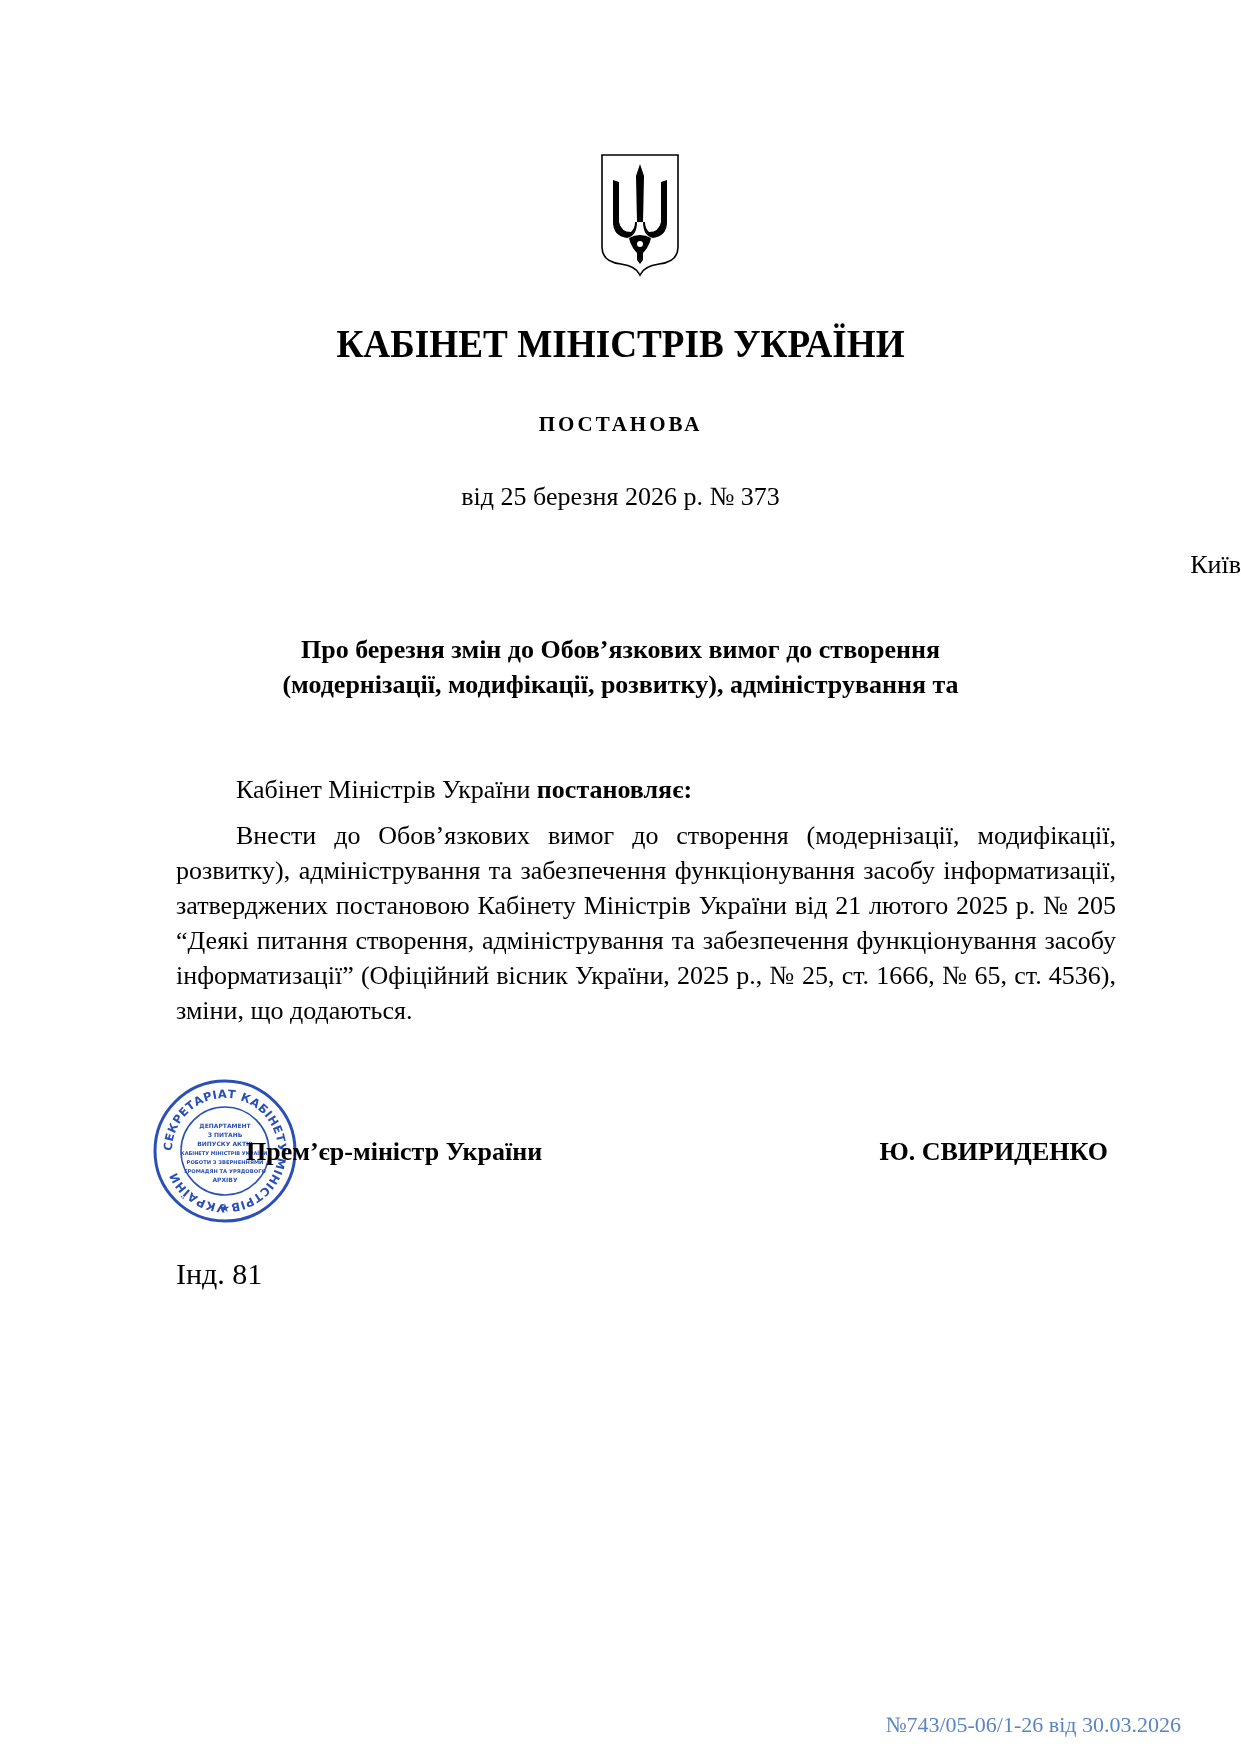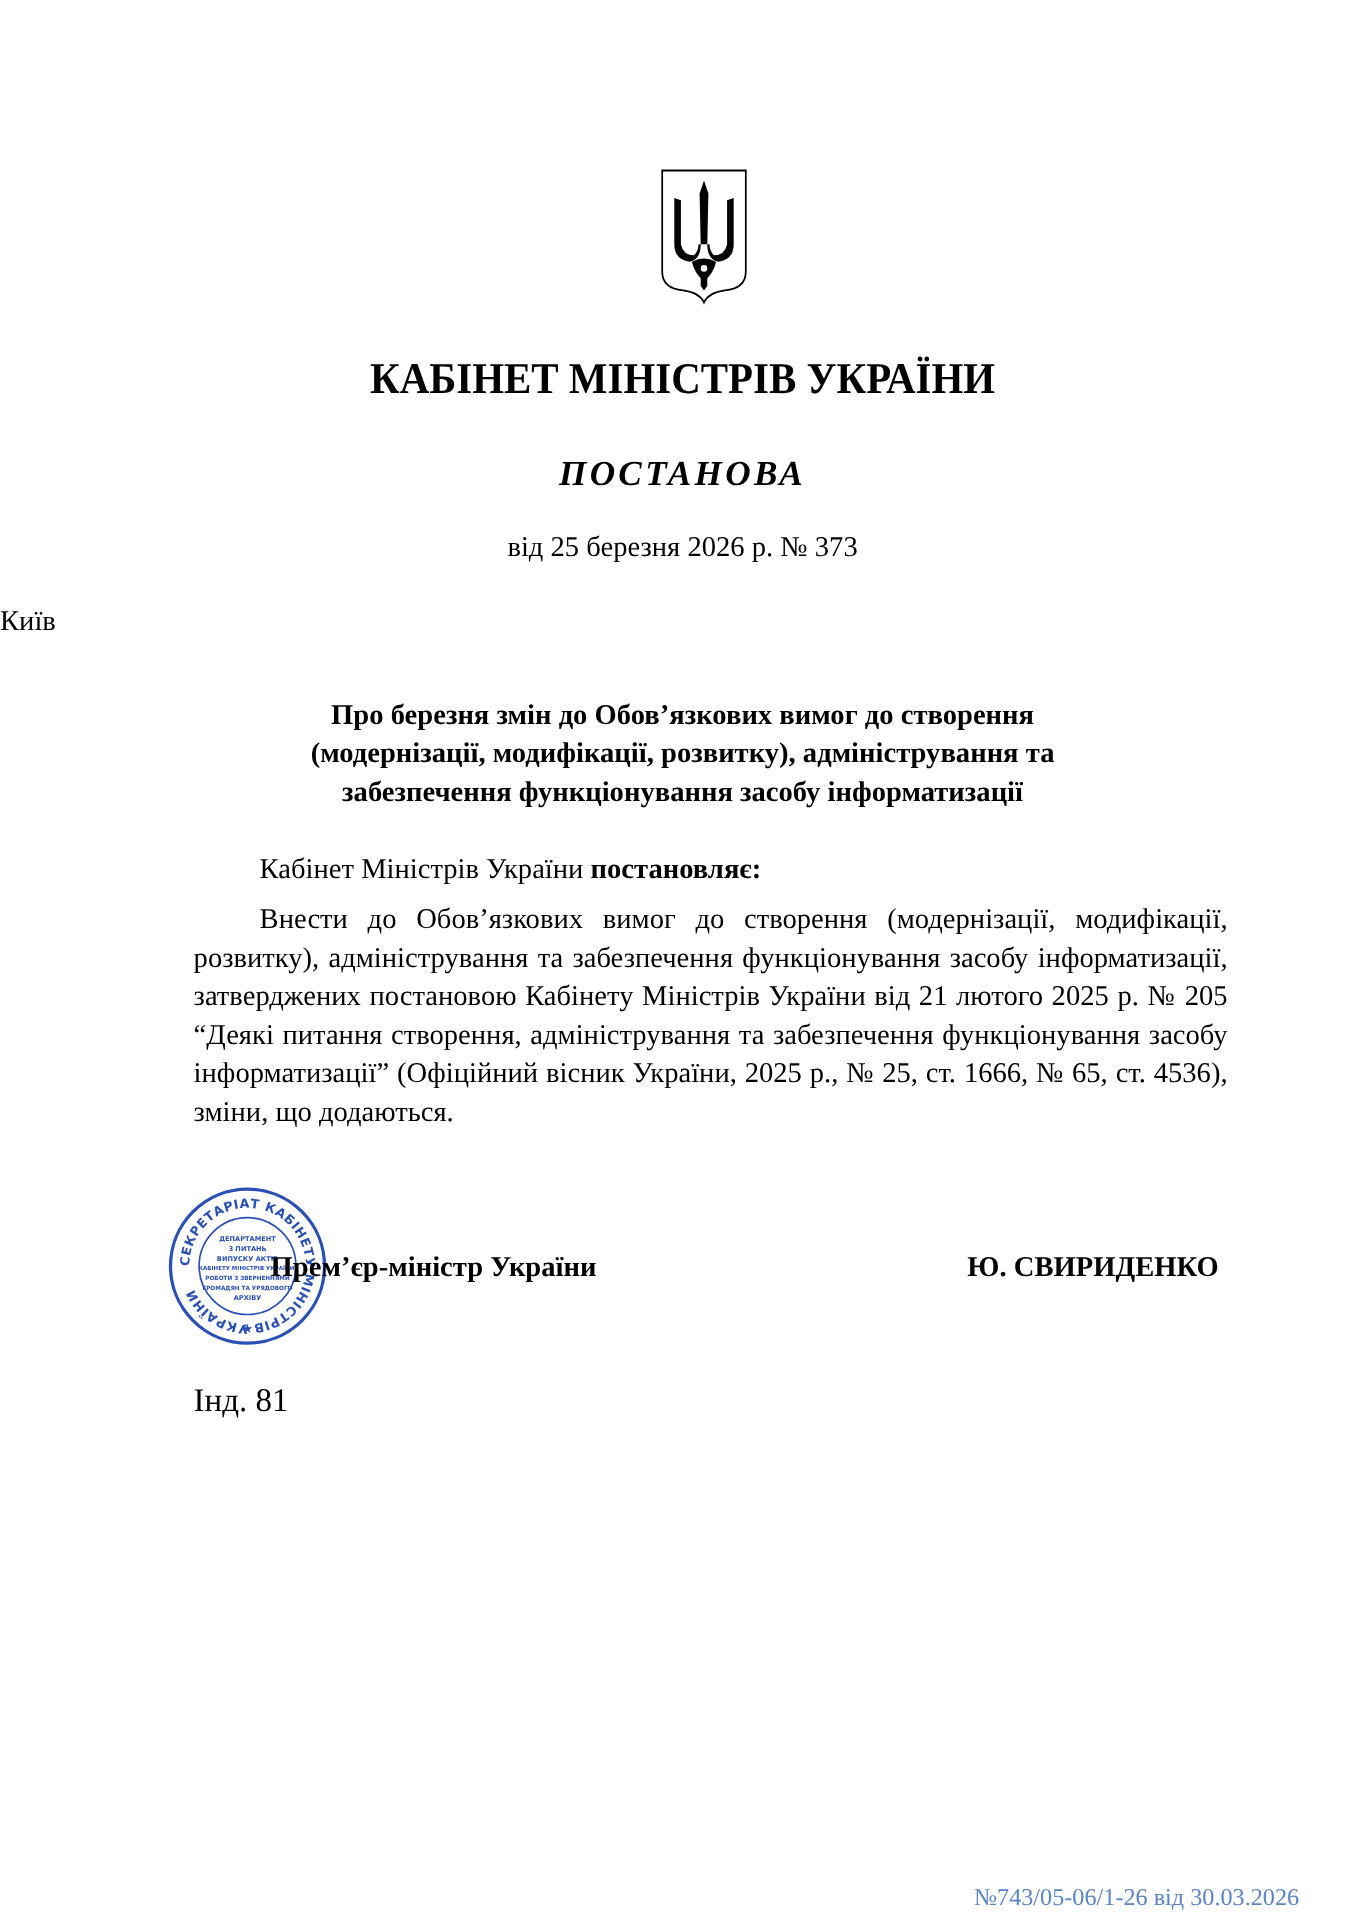--- a/index.html
+++ b/index.html
@@ -2,24 +2,24 @@
 <html><head>
   <meta charset="utf-8">
   <style>
     html, body { margin: 0; padding: 0; background: #ffffff; }
     body { width: 1241px; height: 1755px; position: relative; overflow: hidden;
            font-family: "Liberation Serif", "DejaVu Serif", serif; color: #000; }
     .coat { position: absolute; left: 599px; top: 152px; width: 82px; height: 125px; }
     .org-title { position: absolute; top: 320px; left: 0; width: 1241px; text-align: center;
                  font-weight: bold; font-size: 40px; letter-spacing: 0; transform: scaleX(0.93); }
     .doc-type { position: absolute; top: 412px; left: 0; width: 1241px; text-align: center;
-                font-weight: bold; font-size: 32px; letter-spacing: 3px; font-style: italic; }
+                font-weight: bold; font-size: 21px; letter-spacing: 3px; }
     .doc-date { position: absolute; top: 482px; left: 0; width: 1241px; text-align: center;
                 font-size: 26px; }
-    .doc-city { position: absolute; top: 550px; left: 0; width: 1241px; text-align: left;
+    .doc-city { position: absolute; top: 550px; left: 0; width: 1241px; text-align: right;
                 font-size: 26px; }
     .subject { position: absolute; top: 632px; left: 180px; width: 881px; text-align: center;
                font-weight: bold; font-size: 26px; line-height: 35px; }
     .body { position: absolute; left: 176px; width: 940px; font-size: 26px; line-height: 35px; }
     .intro { top: 772px; text-indent: 60px; }
     .main-para { top: 818px; text-align: justify; text-indent: 60px; }
     .stamp { position: absolute; left: 150px; top: 1076px; width: 150px; height: 150px; }
     .sig-title { position: absolute; left: 246px; top: 1137px; font-weight: bold; font-size: 26px; }
     .sig-name { position: absolute; right: 133px; top: 1137px; font-weight: bold; font-size: 26px; }
     .index { position: absolute; left: 176px; top: 1257px; font-size: 30px; }
@@ -39,21 +39,20 @@
 </svg>
 
 <div class="org-title">КАБІНЕТ МІНІСТРІВ УКРАЇНИ</div>
 <div class="doc-type">ПОСТАНОВА</div>
 <div class="doc-date">від 25 березня 2026 р. № 373</div>
 <div class="doc-city">Київ</div>
 
 <div class="subject">
   <div>Про березня змін до Обов’язкових вимог до створення</div>
   <div>(модернізації, модифікації, розвитку), адміністрування та</div>
-  <div>забезпечення функціонування засобу інформатизації</div>
 </div>
 
 <div class="body intro"><span>Кабінет Міністрів України </span><b>постановляє:</b></div>
 
 <div class="body main-para">Внести до Обов’язкових вимог до створення (модернізації, модифікації, розвитку), адміністрування та забезпечення функціонування засобу інформатизації, затверджених постановою Кабінету Міністрів України від 21 лютого 2025 р. № 205 “Деякі питання створення, адміністрування та забезпечення функціонування засобу інформатизації” (Офіційний вісник України, 2025 р., № 25, ст. 1666, № 65, ст. 4536), зміни, що додаються.</div>
 
 <svg class="stamp" viewBox="0 0 150 150">
   <defs>
     <path id="stampArc" d="M 22 75 A 53 53 0 1 1 128 75 A 53 53 0 1 1 22 75"></path>
   </defs>

